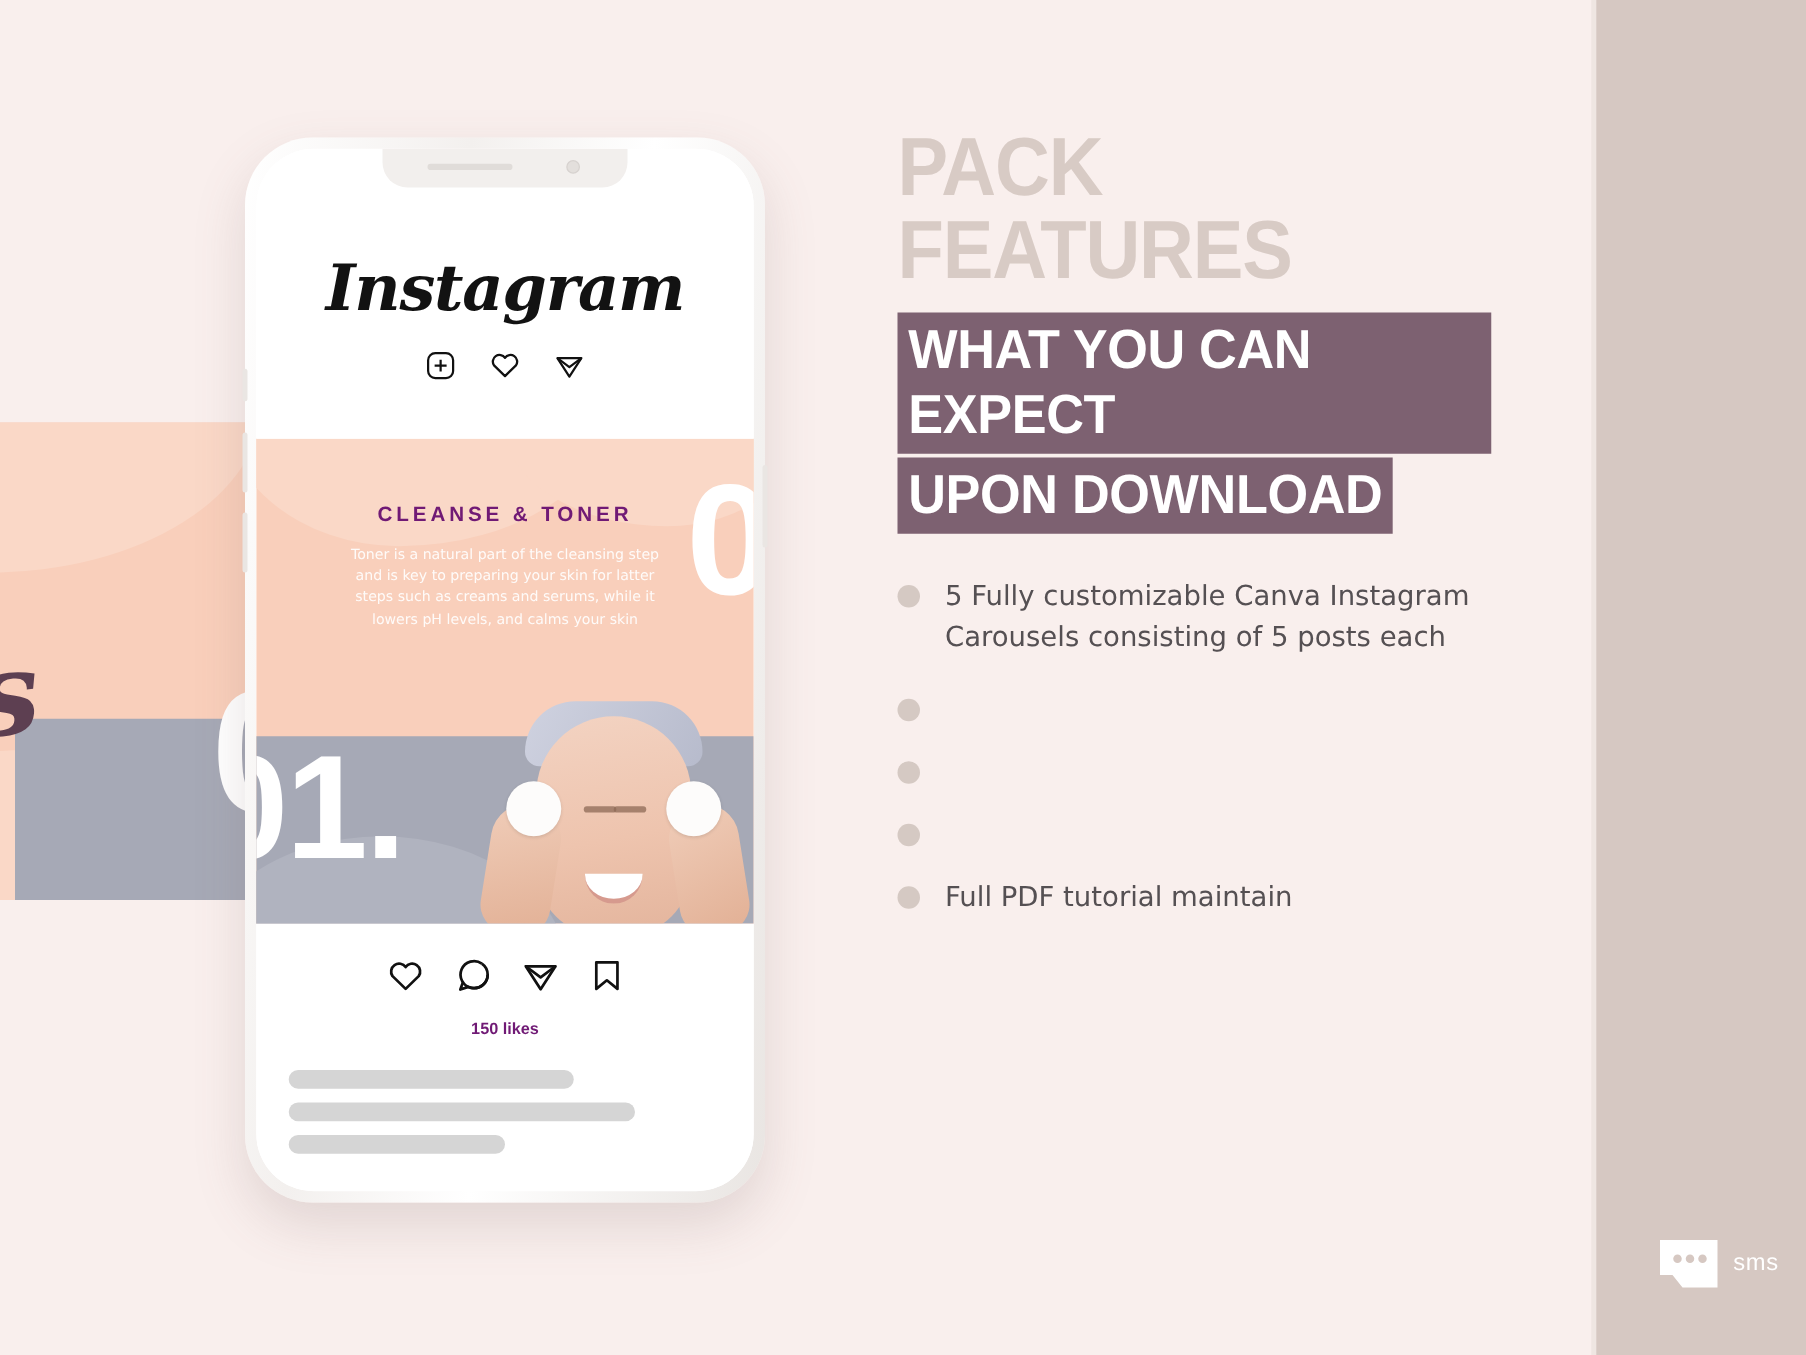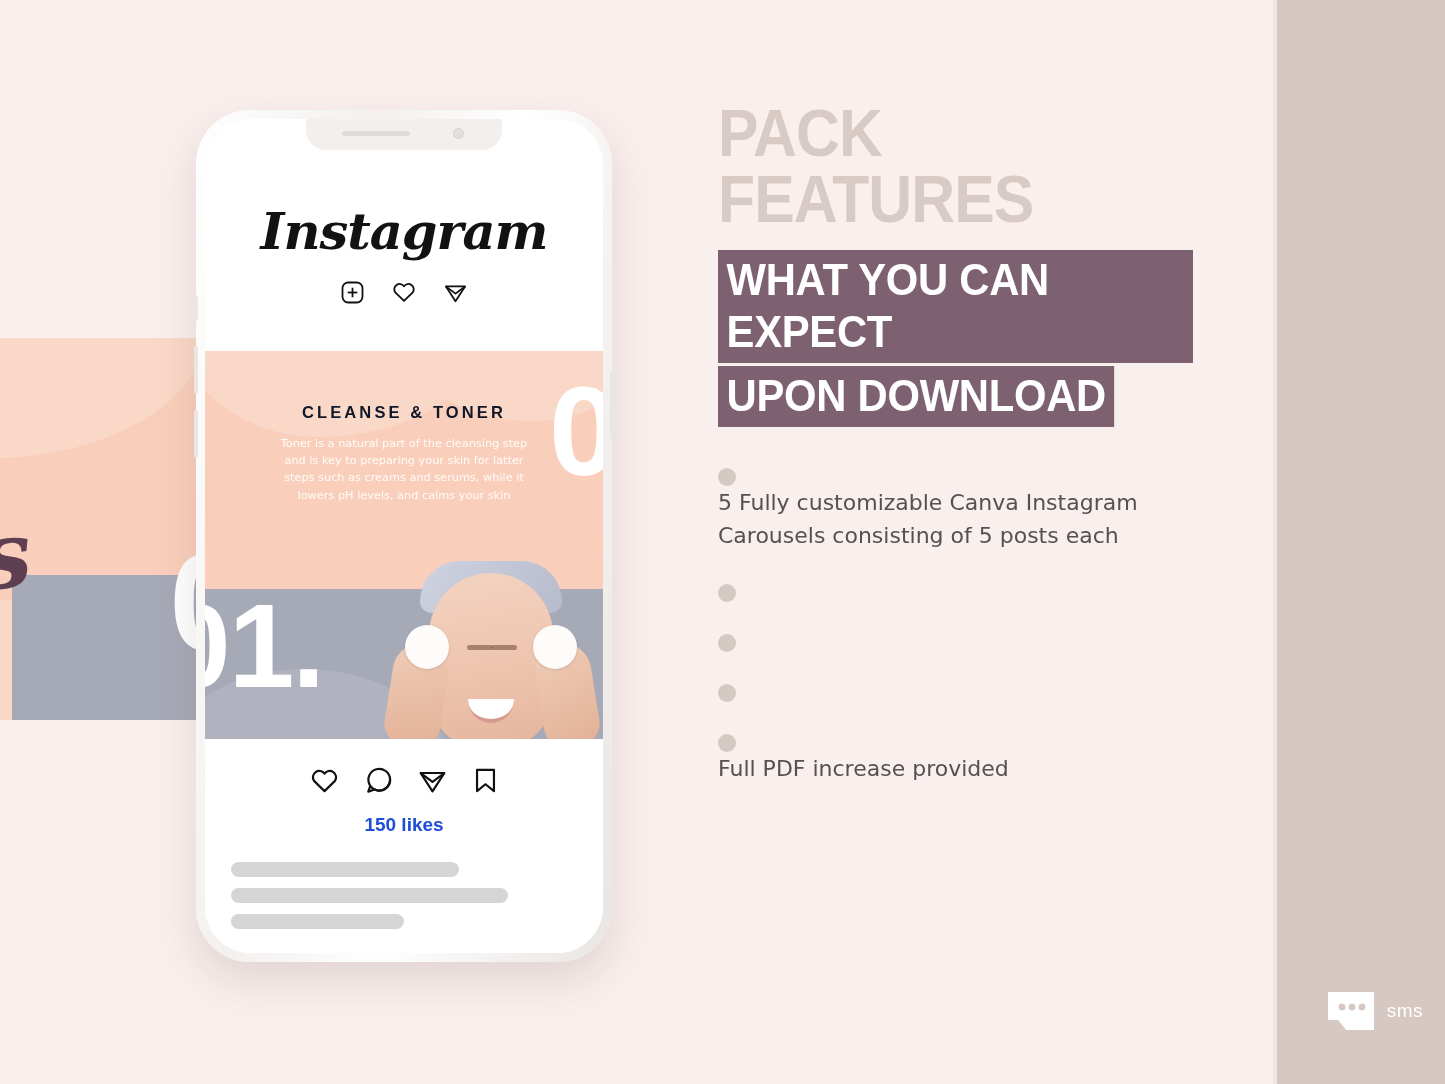--- a/index.html
+++ b/index.html
@@ -120,21 +120,21 @@
   .post .pblob1{
     position:absolute;left:-30px;top:-34px;width:320px;height:120px;
     background:#fad8c7;border-radius:0 0 55% 45%/0 0 100% 100%;
   }
   .post .pblob2{
     position:absolute;right:-40px;top:-20px;width:240px;height:90px;
     background:#fad8c7;border-radius:0 0 50% 60%/0 0 100% 100%;
   }
   .post-title{
     position:absolute;left:0;right:0;top:52px;text-align:center;
-    font-size:16.5px;font-weight:700;letter-spacing:3.1px;color:#0f172a;
+    font-size:16.5px;font-weight:700;letter-spacing:3.1px;color:#701a75;
   }
   .post-body{
     position:absolute;left:66px;right:66px;top:84px;text-align:center;
     font-size:11.3px;line-height:17.2px;color:#ffffff;opacity:.92;
     font-family:"DejaVu Sans", sans-serif;
   }
   .post-body p{margin:0;}
   .post-body p + p{margin-top:16px;}
   .post-bigzero{
     position:absolute;right:-16px;top:18px;
@@ -184,21 +184,21 @@
   .ph-hand.l{left:14px;transform:rotate(9deg);}
   .ph-hand.r{right:12px;transform:rotate(-9deg);}
 
   
   .ig-foot{
     position:absolute;left:0;right:0;top:620px;bottom:0;background:#fff;z-index:4;
     display:flex;flex-direction:column;align-items:center;
   }
   .foot-icons{display:flex;gap:23px;margin-top:26px;align-items:center;}
   .likes{
-    margin-top:14px;font-size:19px;font-weight:700;color:#1d4ed8;
+    margin-top:14px;font-size:13px;font-weight:700;color:#701a75;
   }
   .bars{width:100%;padding:0 26px;box-sizing:border-box;margin-top:26px;}
   .bar{height:15px;border-radius:8px;background:#d5d5d5;margin-bottom:11px;}
   .bar.b1{width:66%;} .bar.b2{width:80%;} .bar.b3{width:50%;}
 
   
   .panel{position:absolute;left:698px;top:100px;width:500px;margin-left:20px;}
   .pack-title{
     font-family:"Liberation Sans", sans-serif;
     font-weight:700;font-size:66px;line-height:66px;color:#d8cbc5;
@@ -208,21 +208,21 @@
   }
   .hl{
     display:inline-block;background:#7d6171;color:#ffffff;
     font-weight:700;font-size:44px;line-height:52px;
     padding:4px 9px 5px 9px;letter-spacing:-.3px;
     transform:scaleX(.95);transform-origin:left center;
   }
   .hl-wrap{margin-bottom:3px;}
 
   .bullets{margin-top:34px;}
-  .bullet{display:flex;align-items:flex-start;margin-bottom:25px;flex-direction:column;}
+  .bullet{display:flex;align-items:flex-start;margin-bottom:25px;}
   .dot{
     flex:0 0 auto;width:18px;height:18px;border-radius:50%;
     background:#d5c9c3;margin-right:20px;margin-top:7px;
   }
   .btxt{
     font-family:"DejaVu Sans", sans-serif;
     font-size:22px;line-height:33px;color:#555053;max-width:450px;
   }
   .btxt b{font-weight:700;color:#3f3a3c;}
 </style>
@@ -368,21 +368,21 @@
         <span class="dot"></span>
       </div>
 
       <div class="bullet">
         <span class="dot"></span>
       </div>
 
       <div class="bullet">
         <span class="dot"></span>
         <div class="btxt">
-          <span>Full PDF increase provided</span>
+          <span>Full PDF tutorial maintain</span>
         </div>
       </div>
 
     </div>
   </div>
 
   <div class="right-col-edge"></div>
   <div class="right-col"></div>
 
   <div class="sms-logo">

